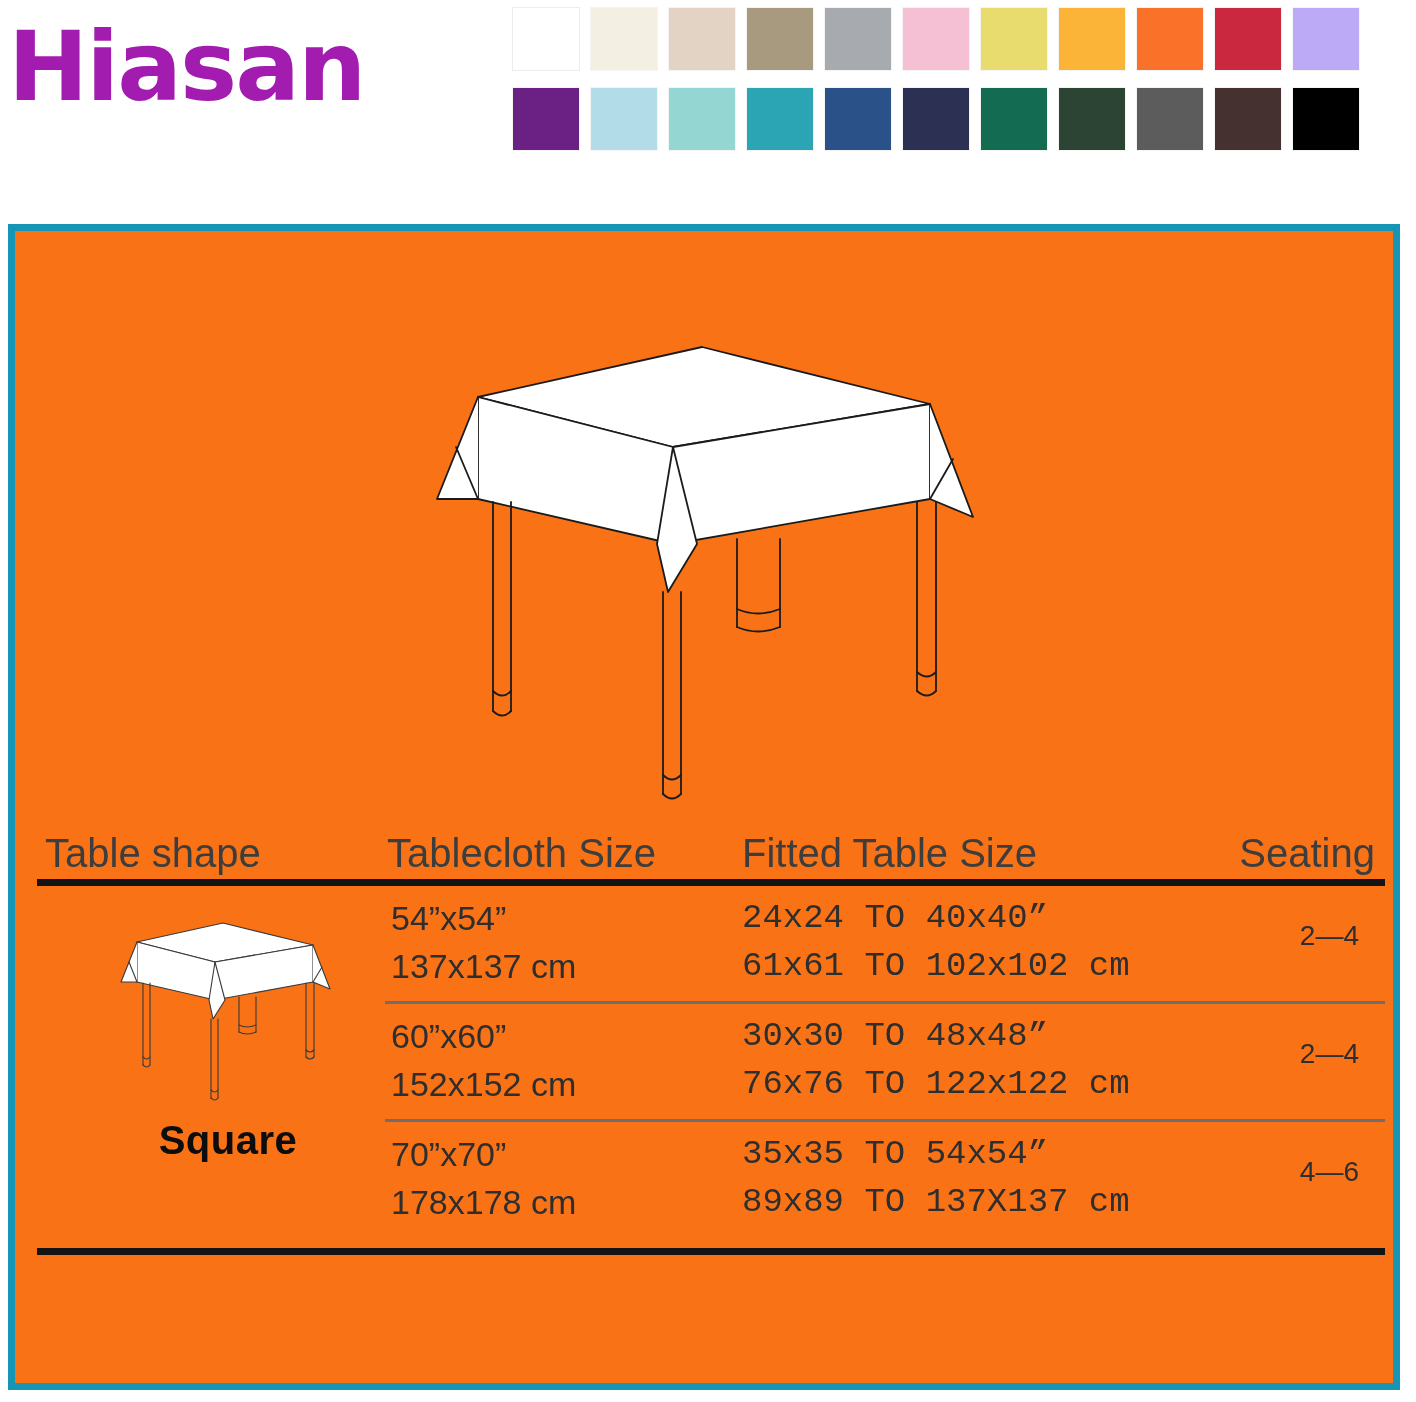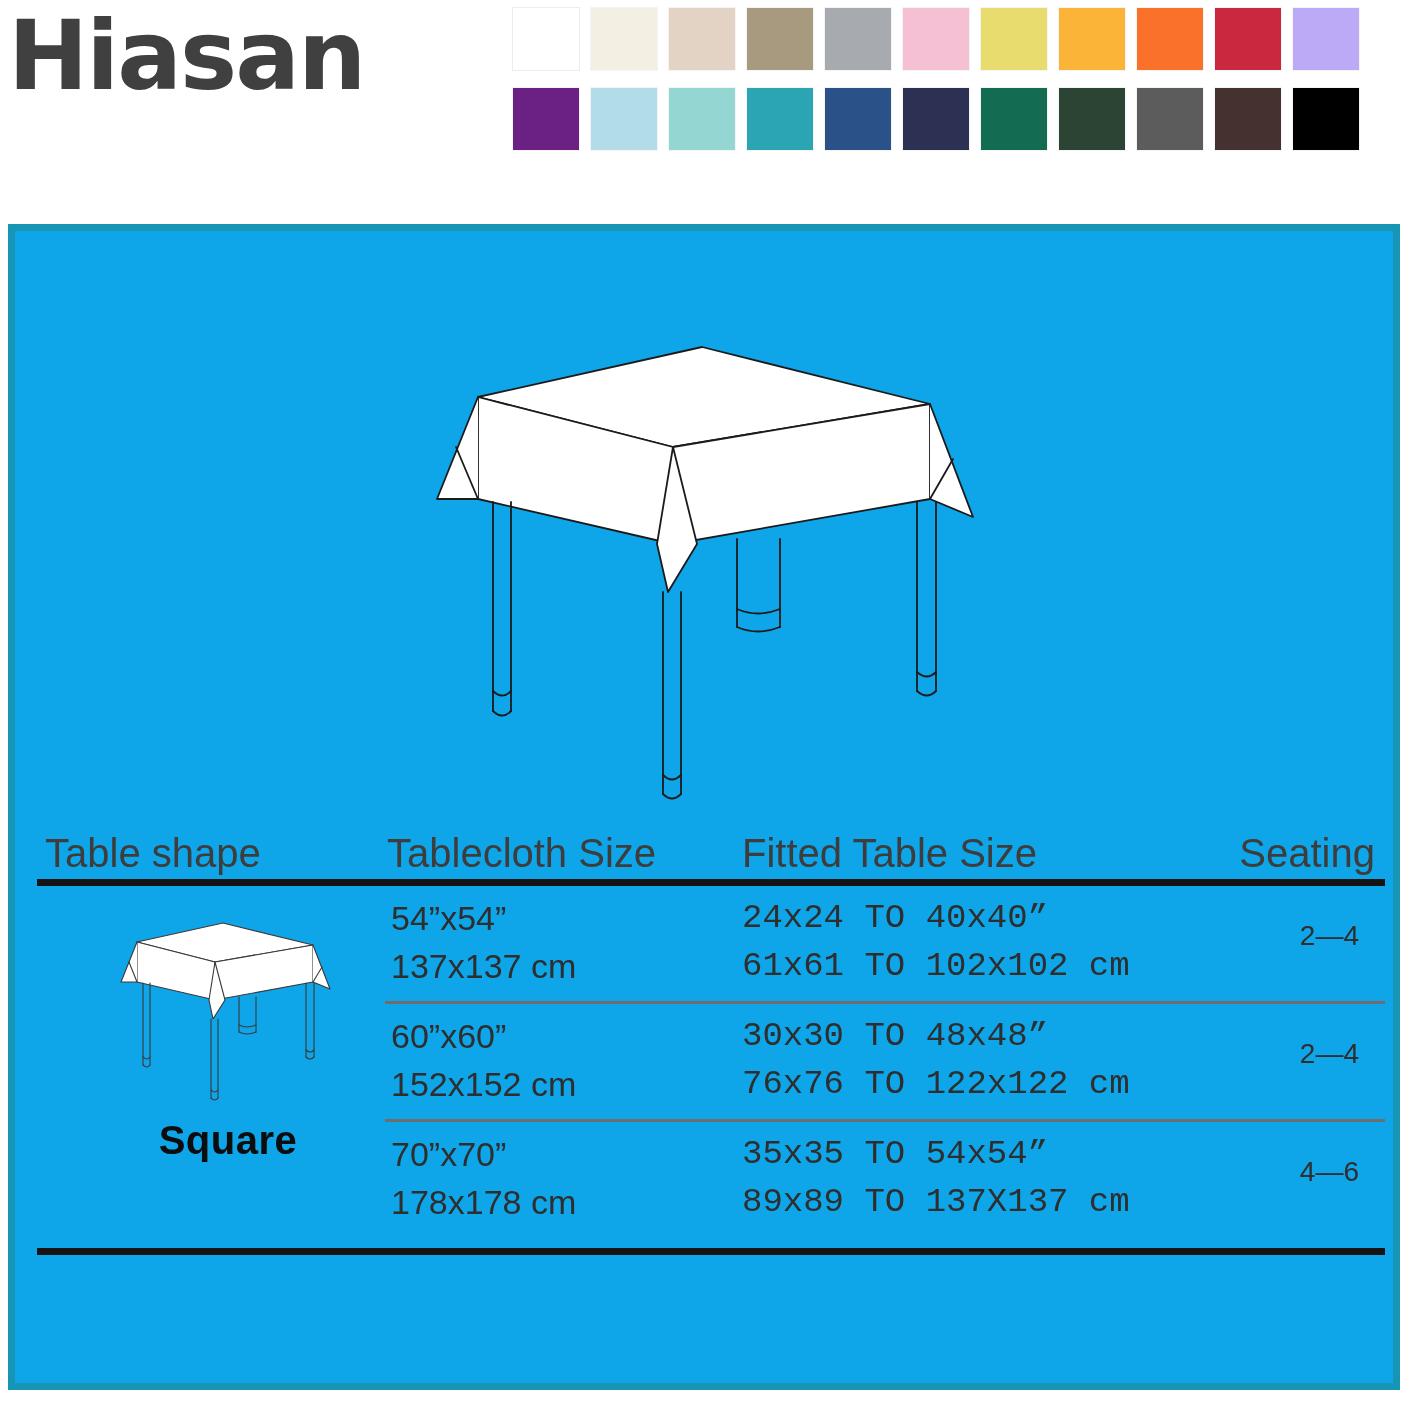--- a/index.html
+++ b/index.html
@@ -18,26 +18,26 @@
   
   #header {
     position: absolute;
     left: 0; top: 0;
     width: 1416px;
     height: 200px;
   }
   #brand-logo {
     position: absolute;
     left: 8px;
-    top: 8px;
+    top: 19px;
     font-size: 96px;
     line-height: 1;
     font-weight: 700;
     letter-spacing: -2px;
-    color: #404040;
+    color: #a21caf;
     font-family: "DejaVu Sans", sans-serif;
   }
 
   #swatch-panel {
     position: absolute;
     left: 513px;
     top: 8px;
     width: 890px;
   }
   .swatch-row {
@@ -57,21 +57,21 @@
 
   
   #content-frame {
     position: absolute;
     left: 8px;
     top: 224px;
     width: 1392px;
     height: 1166px;
     border: 7px solid #1795b5;
     box-sizing: border-box;
-    background: #0ea5e9;
+    background: #f97316;
   }
 
   
   #hero-illustration {
     position: absolute;
     left: 410px;
     top: 108px;
     width: 560px;
     height: 470px;
   }

